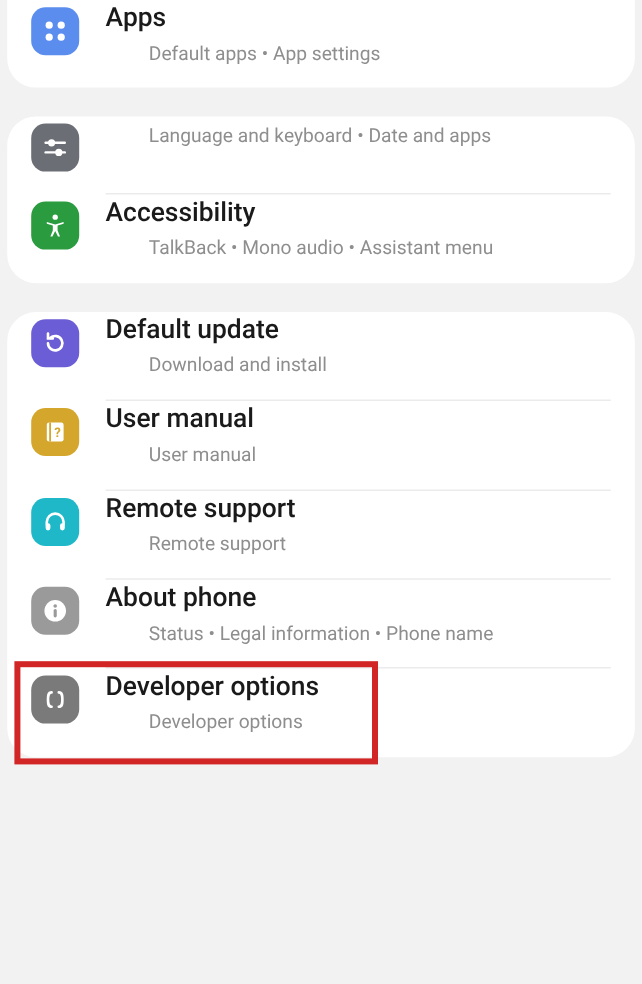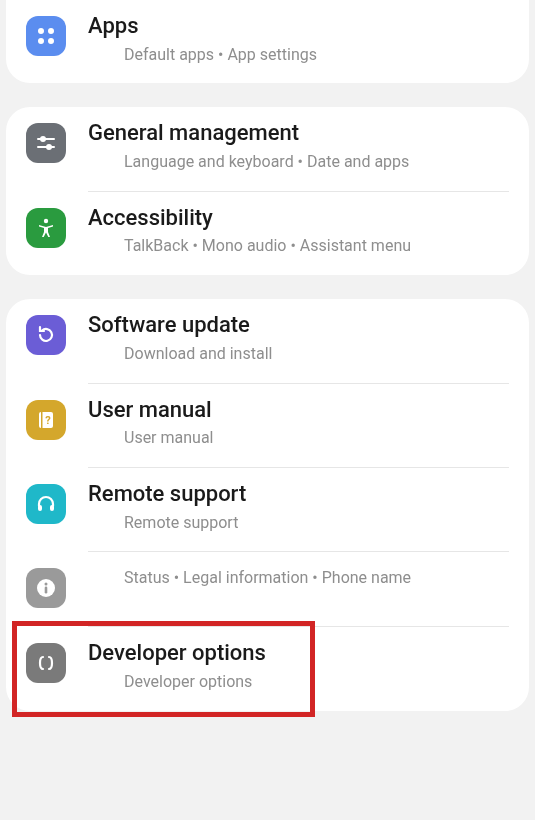--- a/index.html
+++ b/index.html
@@ -12,21 +12,21 @@
     }
     .card {
       background: #fff;
       border-radius: 24px;
       margin: 0 6px 24px 6px;
     }
     .card.first { border-top-left-radius: 0; border-top-right-radius: 0; margin-top: 0; }
     .item {
       display: flex;
       align-items: flex-start;
-      padding: 12px 20px 18px 20px;
+      padding: 2px 20px 18px 20px;
       position: relative;
     }
     .icon-wrap {
       width: 40px;
       height: 40px;
       border-radius: 12px;
       display: flex;
       align-items: center;
       justify-content: center;
       flex-shrink: 0;
@@ -87,21 +87,20 @@
   <div class="item">
     <div class="icon-wrap" style="background:#6b6f75">
       <svg width="22" height="22" viewBox="0 0 22 22" fill="none" stroke="#fff" stroke-width="2" stroke-linecap="round">
           <line x1="3" y1="7" x2="19" y2="7"></line>
           <circle cx="8" cy="7" r="2" fill="#fff"></circle>
           <line x1="3" y1="15" x2="19" y2="15"></line>
           <circle cx="14" cy="15" r="2" fill="#fff"></circle>
         </svg>
     </div>
     <div class="text-wrap">
-      <div class="title">General management</div>
       <div class="subtitle">Language and keyboard  •  Date and apps</div>
     </div>
   </div>
   <div class="divider"></div>
   <div class="item">
     <div class="icon-wrap" style="background:#2a9b3f">
       <svg width="22" height="22" viewBox="0 0 22 22" fill="#fff">
           <circle cx="11" cy="4" r="2.2"></circle>
           <path d="M4 8 L11 10 L18 8 L18 9.5 L13 11 L13 15 L15 20 L13.3 20 L11 15.5 L8.7 20 L7 20 L9 15 L9 11 L4 9.5 Z"></path>
         </svg>
@@ -115,21 +114,21 @@
 
 <div class="card">
   <div class="item">
     <div class="icon-wrap" style="background:#6b5dd6">
       <svg width="22" height="22" viewBox="0 0 22 22" fill="none" stroke="#fff" stroke-width="2.2" stroke-linecap="round">
           <path d="M5 11a6 6 0 1 0 2-4.5"></path>
           <polyline points="5 3 5 7 9 7"></polyline>
         </svg>
     </div>
     <div class="text-wrap">
-      <div class="title">Software update</div>
+      <div class="title">Default update</div>
       <div class="subtitle">Download and install</div>
     </div>
   </div>
   <div class="divider"></div>
   <div class="item">
     <div class="icon-wrap" style="background:#d4a72c">
       <svg width="22" height="22" viewBox="0 0 22 22" fill="#fff">
           <rect x="4" y="3" width="14" height="16" rx="2" fill="#fff"></rect>
           <rect x="6" y="3" width="1.5" height="16" fill="#d4a72c"></rect>
           <text x="13" y="15" font-size="11" text-anchor="middle" fill="#d4a72c" font-weight="bold">?</text>
@@ -157,20 +156,21 @@
   <div class="divider"></div>
   <div class="item">
     <div class="icon-wrap" style="background:#9a9a9a">
       <svg width="22" height="22" viewBox="0 0 22 22">
           <circle cx="11" cy="11" r="9" fill="#fff"></circle>
           <circle cx="11" cy="7" r="1.5" fill="#9a9a9a"></circle>
           <rect x="9.7" y="9.5" width="2.6" height="7" rx="1.3" fill="#9a9a9a"></rect>
         </svg>
     </div>
     <div class="text-wrap">
+      <div class="title">About phone</div>
       <div class="subtitle">Status  •  Legal information  •  Phone name</div>
     </div>
   </div>
   <div class="divider"></div>
   <div class="item" style="position:relative">
     <div class="icon-wrap" style="background:#7a7a7a">
       <svg width="22" height="22" viewBox="0 0 22 22" fill="none" stroke="#fff" stroke-width="2.2" stroke-linecap="round" stroke-linejoin="round">
           <path d="M8 5 C5 5 5 8 5 11 C5 14 5 17 8 17"></path>
           <path d="M14 5 C17 5 17 8 17 11 C17 14 17 17 14 17"></path>
         </svg>

